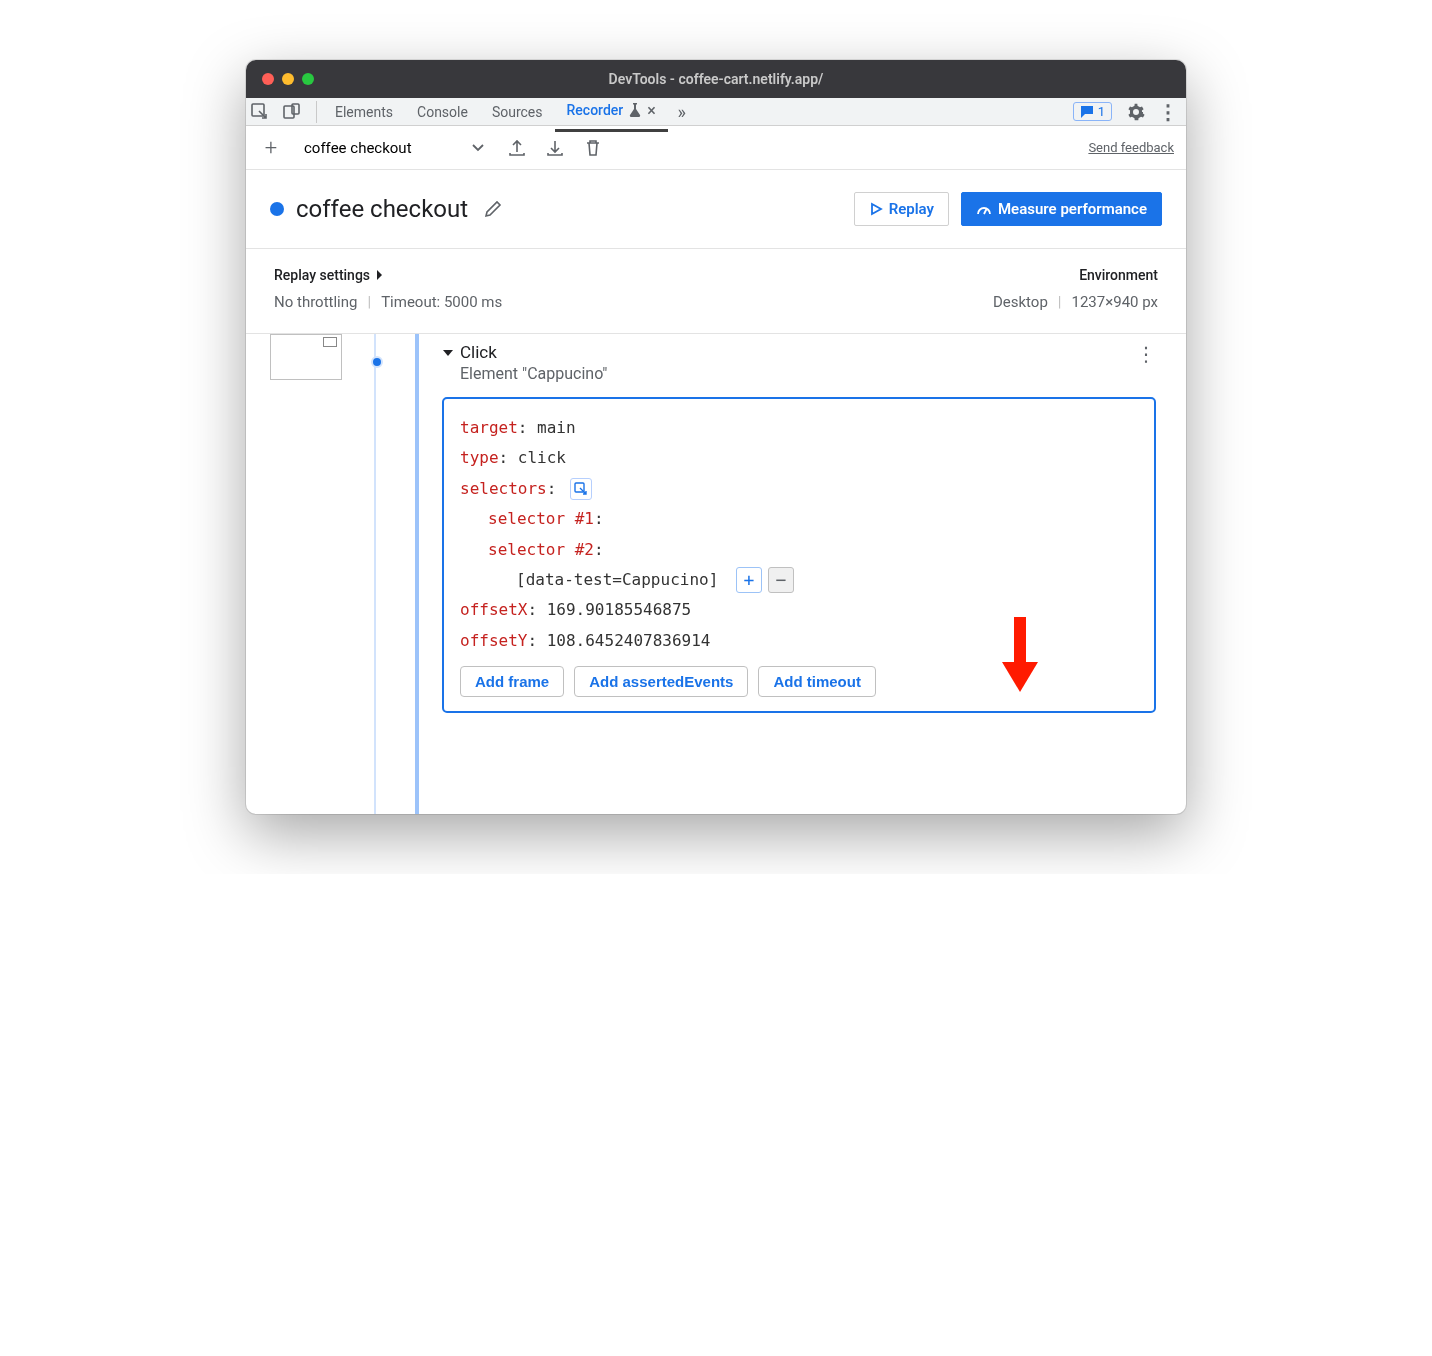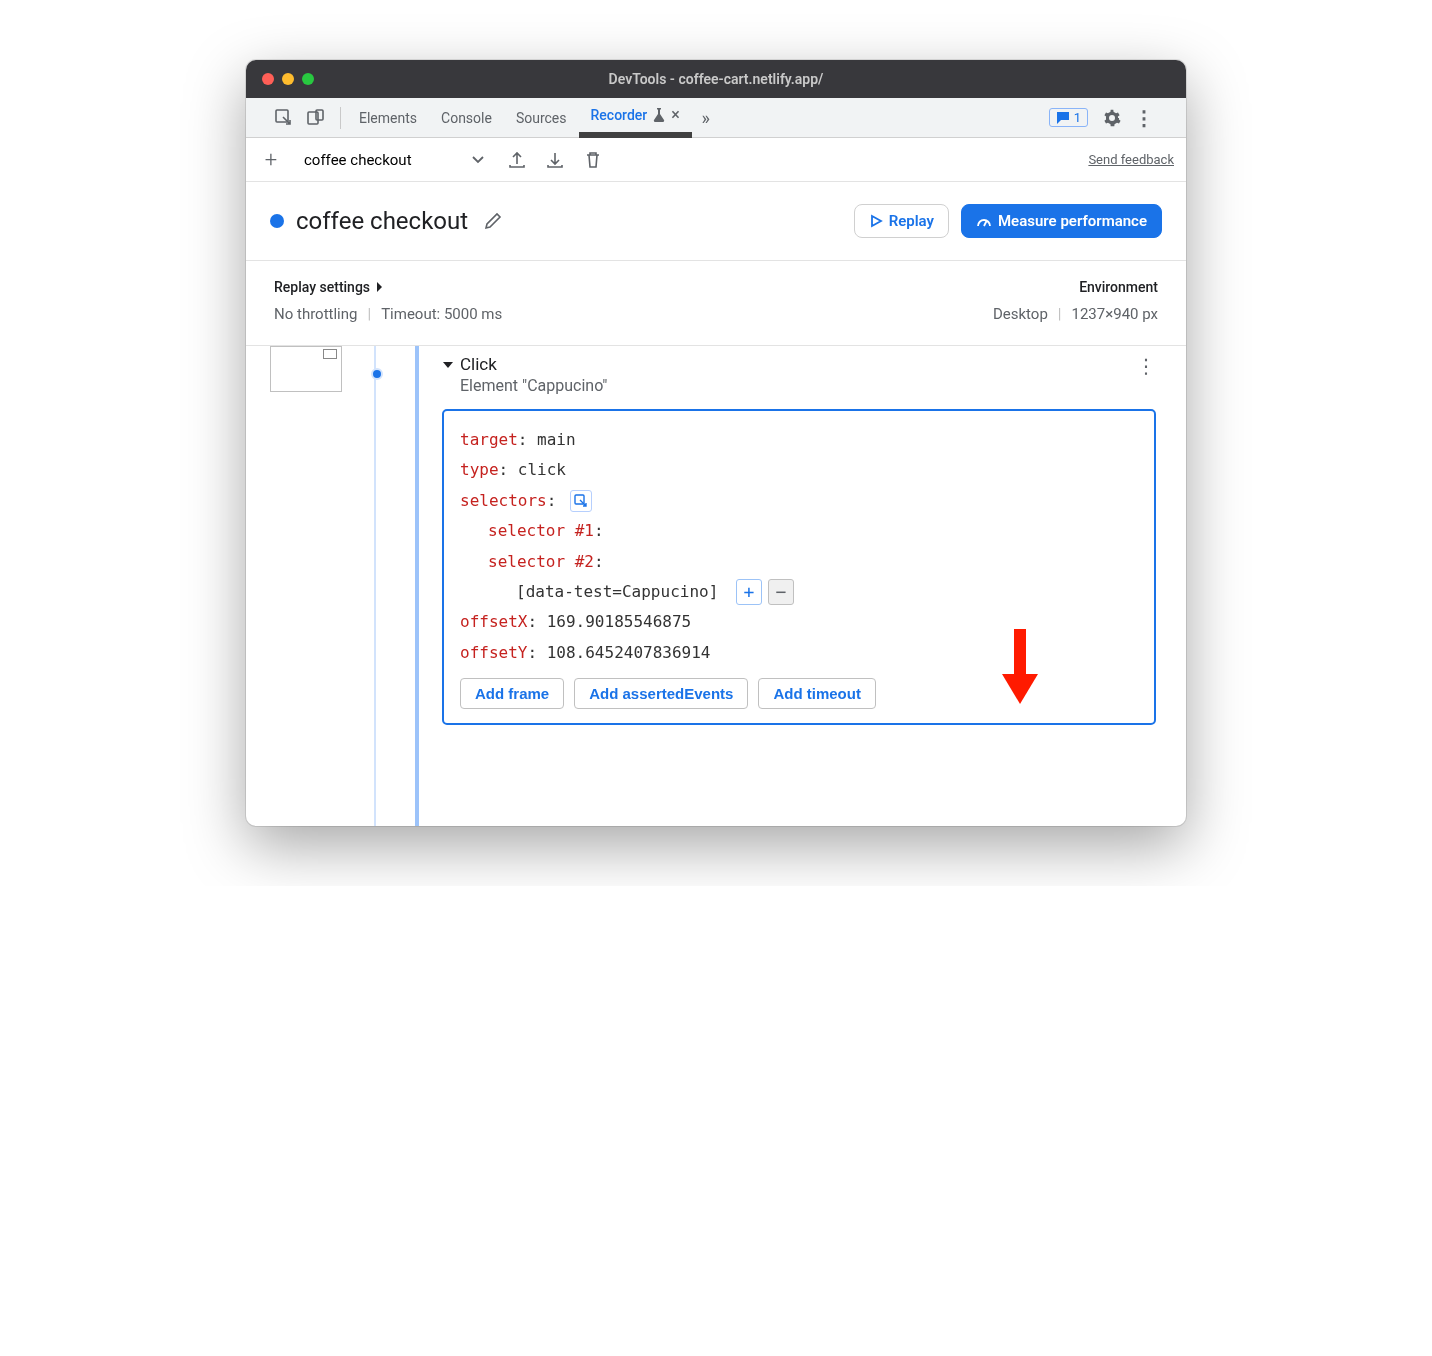--- a/index.html
+++ b/index.html
@@ -5,35 +5,35 @@
 * { box-sizing: border-box; margin: 0; padding: 0; }
 body { font-family: -apple-system, BlinkMacSystemFont, "Segoe UI", Roboto, sans-serif; background: #fff; padding: 60px; }
 .window { width: 940px; margin: 0 auto; border-radius: 10px; overflow: hidden; box-shadow: 0 20px 60px rgba(0,0,0,0.35), 0 0 0 1px rgba(0,0,0,0.1); background: #fff; }
 .titlebar { background: #38383c; height: 38px; display: flex; align-items: center; padding: 0 16px; position: relative; }
 .traffic { display: flex; gap: 8px; }
 .dot { width: 12px; height: 12px; border-radius: 50%; }
 .dot.red { background: #ff5f57; }
 .dot.yellow { background: #febc2e; }
 .dot.green { background: #28c840; }
 .title { color: #c9c9c9; font-size: 14px; font-weight: 600; position: absolute; left: 0; right: 0; text-align: center; pointer-events: none; }
-.tabbar { display: flex; align-items: center; height: 40px; border-bottom: 1px solid #d0d0d0; background: #f1f3f4; padding: 0 24px; font-size: 14px; color: #444; }
+.tabbar { display: flex; align-items: center; height: 28px; border-bottom: 1px solid #d0d0d0; background: #f1f3f4; padding: 0 0; font-size: 14px; color: #444; }
 .tb-icon { width: 28px; height: 28px; display: flex; align-items: center; justify-content: center; margin-right: 4px; cursor: pointer; }
 .tb-divider { width: 1px; height: 22px; background: #c9c9c9; margin: 0 6px; }
 .tab { padding: 0 12px; height: 40px; display: flex; align-items: center; gap: 6px; cursor: pointer; color: #5f6368; }
-.tab.active { color: #1a73e8; border-bottom: 6px solid #404040; font-weight: 500; }
+.tab.active { color: #1a73e8; border-bottom: 3px solid #404040; font-weight: 500; }
 .spacer { flex: 1; }
 .feedback-chip { display: flex; align-items: center; gap: 4px; border: 1px solid #8ab4f8; border-radius: 3px; padding: 1px 6px; color: #1a73e8; font-size: 13px; cursor: pointer; margin-right: 10px; }
 .toolbar { display: flex; align-items: center; height: 44px; border-bottom: 1px solid #e3e3e3; padding: 0 12px; gap: 12px; font-size: 15px; }
 .tool-btn { width: 26px; height: 26px; display: flex; align-items: center; justify-content: center; cursor: pointer; color: #5f6368; }
 .recording-select { display: flex; align-items: center; gap: 60px; padding: 4px 8px; cursor: pointer; }
 .send-feedback { margin-left: auto; color: #5f6368; font-size: 13px; text-decoration: underline; cursor: pointer; }
 .header-row { display: flex; align-items: center; padding: 22px 24px; border-bottom: 1px solid #e3e3e3; gap: 12px; }
 .blue-dot { width: 14px; height: 14px; border-radius: 50%; background: #1a73e8; }
 .recording-name { font-size: 24px; font-weight: 400; color: #202124; }
-.btn { display: inline-flex; align-items: center; gap: 6px; border-radius: 8px; padding: 7px 14px; font-size: 15px; font-weight: 600; cursor: pointer; }
+.btn { display: inline-flex; align-items: center; gap: 6px; border-radius: 2px; padding: 7px 14px; font-size: 15px; font-weight: 600; cursor: pointer; }
 .btn.outline { border: 1px solid #d0d0d0; color: #1a73e8; background: #fff; }
 .btn.primary { background: #1a73e8; color: #fff; border: 1px solid #1a73e8; }
 .settings-row { display: flex; padding: 18px 28px 22px; border-bottom: 1px solid #e3e3e3; }
 .settings-col { flex: 1; }
 .settings-col.right { text-align: right; flex: 0 0 auto; }
 .settings-title { font-size: 14px; font-weight: 500; color: #202124; margin-bottom: 10px; display: flex; align-items: center; gap: 6px; }
 .settings-values { color: #5f6368; font-size: 15px; display: flex; gap: 10px; }
 .settings-values.right { justify-content: flex-end; }
 .sep { color: #c0c0c0; }
 .content { display: flex; padding: 0; height: 480px; position: relative; }

